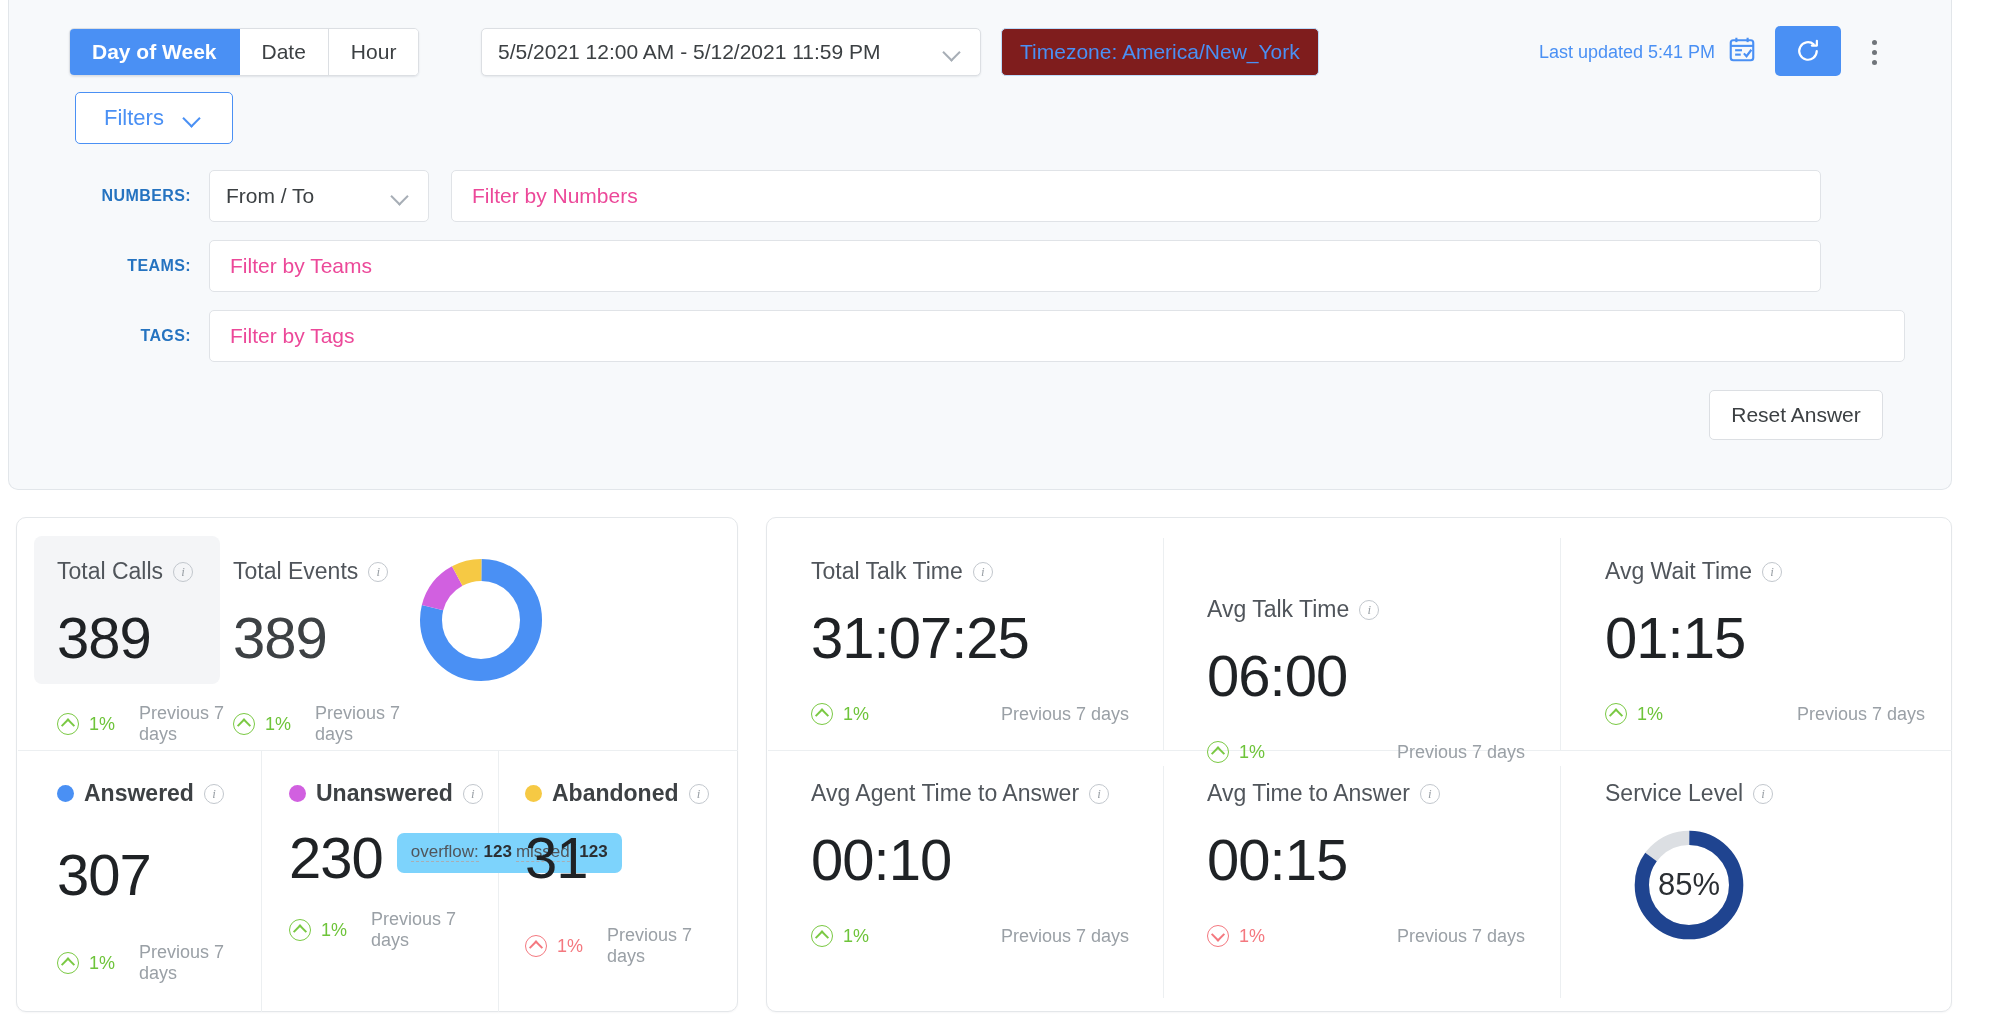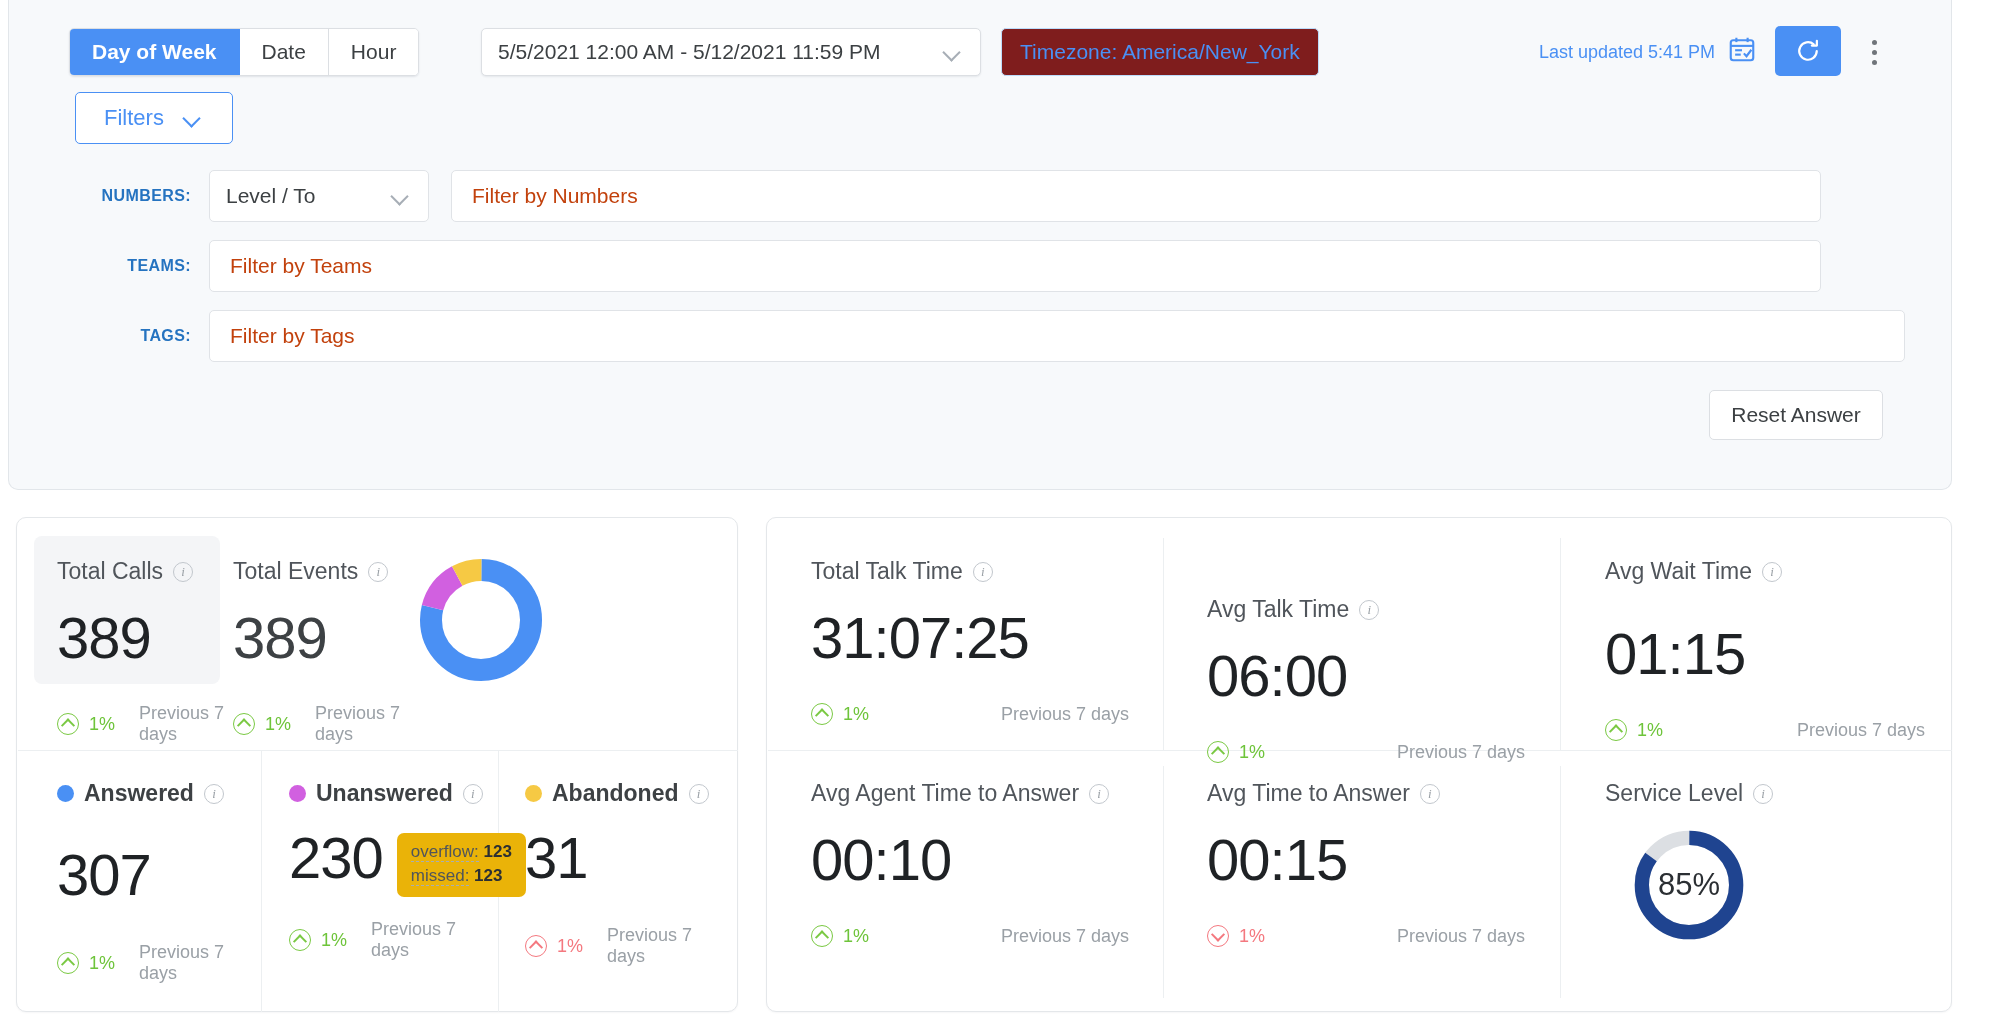--- a/index.html
+++ b/index.html
@@ -84,21 +84,21 @@
   .filters-btn .chev::before { border-color: #4a90f4; }
 
   .frow { position: absolute; display: flex; align-items: center; }
   .frow .flabel {
     width: 200px; text-align: right; padding-right: 18px;
     font-size: 16px; font-weight: 700; color: #2573c0; letter-spacing: .4px;
   }
   .inp {
     height: 52px; background: #fff; border: 1px solid #e0e3e7; border-radius: 5px;
     display: flex; align-items: center; padding: 0 20px;
-    font-size: 21px; color: #c2410c; cursor: text;
+    font-size: 21px; color: #ec4899; cursor: text;
   }
   .sel {
     width: 220px; height: 52px; background: #fff; border: 1px solid #e0e3e7; border-radius: 5px;
     display: flex; align-items: center; padding: 0 16px; margin-right: 22px;
     font-size: 21px; color: #3c4043; cursor: pointer;
   }
   .sel .txt { flex: 1; }
 
   .reset-btn {
     position: absolute; right: 68px; top: 390px; width: 174px; height: 50px;
@@ -160,22 +160,22 @@
     position: absolute; left: 17px; top: 18px; width: 186px; height: 148px;
     background: #f4f5f7; border-radius: 8px;
   }
 
   .legend-dot { width: 17px; height: 17px; border-radius: 50%; flex: none; }
 
   .vdiv { position: absolute; width: 1px; background: #eceff1; }
   .hdiv { position: absolute; height: 1px; background: #eceff1; }
 
   .badge {
-    background: #eab308; border-radius: 7px; padding: 9px 14px 11px;
-    display: inline-flex; flex-direction: column; gap: 4px;
+    background: #7dd3fc; border-radius: 7px; padding: 9px 14px 11px;
+    display: inline-flex; gap: 4px;
   }
   .badge .brow { font-size: 17px; color: #50555b; white-space: nowrap; }
   .badge .brow .k { border-bottom: 1.5px dashed #a8adb3; }
   .badge .brow .v { font-weight: 700; color: #2b2f33; }
 
   svg { display: block; }
 </style>
 </head>
 <body>
 
@@ -229,21 +229,21 @@
     </div>
 
     <div class="filters-btn">
       <span>Filters</span>
       <span class="chev"></span>
     </div>
 
     <div class="frow" style="left:0; top:170px; width:1900px;">
       <div class="flabel">NUMBERS:</div>
       <div class="sel">
-        <span class="txt">Level / To</span>
+        <span class="txt">From / To</span>
         <span class="chev"></span>
       </div>
       <div class="inp" style="width:1370px;">
         <span>Filter by Numbers</span>
       </div>
     </div>
 
     <div class="frow" style="left:0; top:240px; width:1900px;">
       <div class="flabel">TEAMS:</div>
       <div class="inp" style="width:1612px;">
@@ -399,21 +399,21 @@
           </span>
           <span class="prev" style="margin:0">Previous 7 days</span>
         </div>
       </div>
 
       <div class="tile" style="left:838px; top:40px; width:330px;">
         <div class="tile-title">
           <span>Avg Wait Time</span>
           <span class="info-i">i</span>
         </div>
-        <div class="big-num dark" style="margin-top:40px;">01:15</div>
+        <div class="big-num dark" style="margin-top:24px;">01:15</div>
         <div class="delta up" style="margin-top:36px; justify-content:space-between; padding-right:10px;">
           <span style="display:flex;align-items:center;gap:10px;">
             <span class="arrow"></span>
             <span class="pct">1%</span>
           </span>
           <span class="prev" style="margin:0">Previous 7 days</span>
         </div>
       </div>
 
       <div class="tile" style="left:44px; top:262px; width:340px;">

